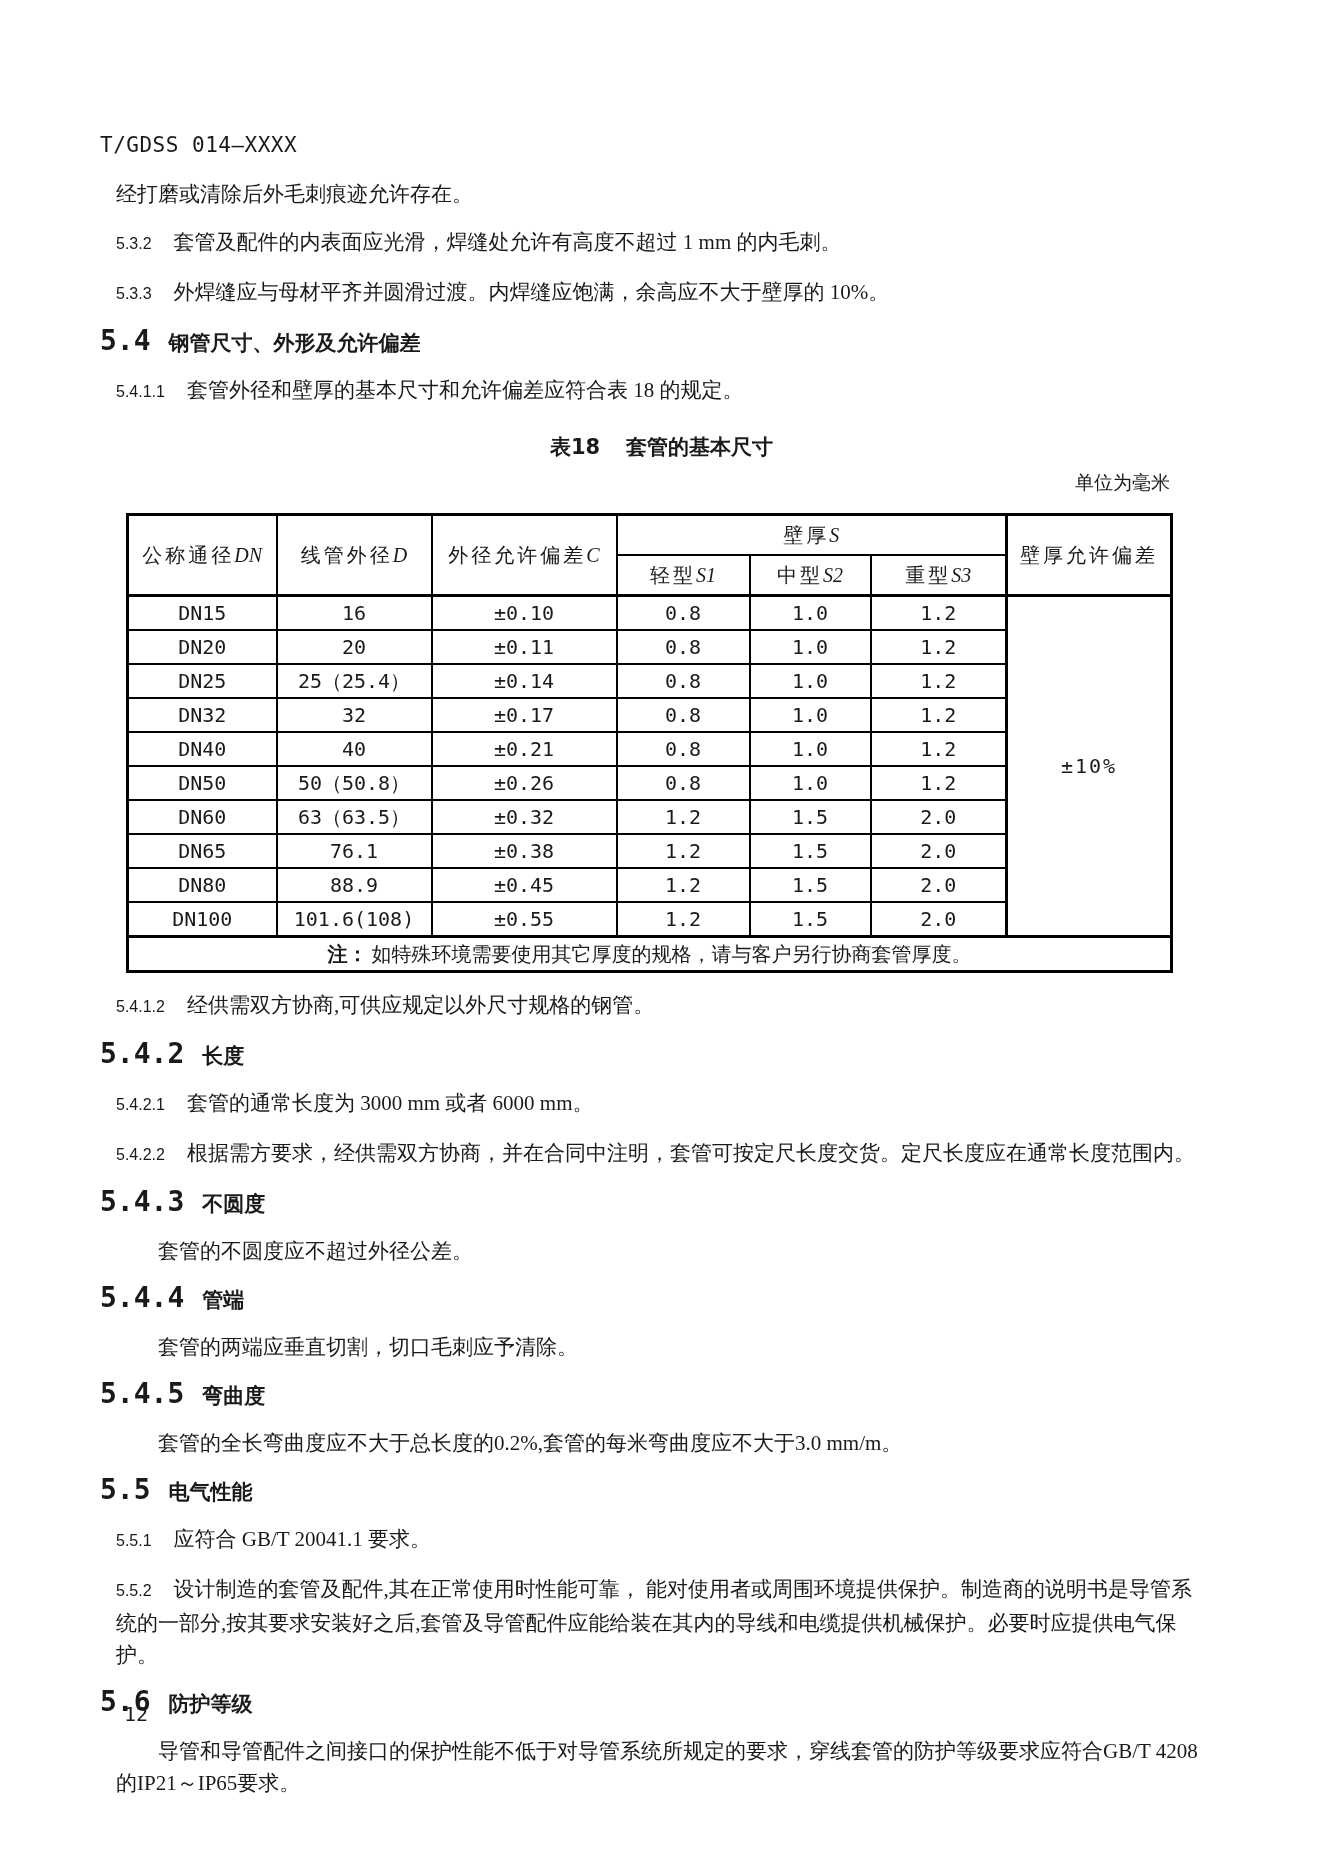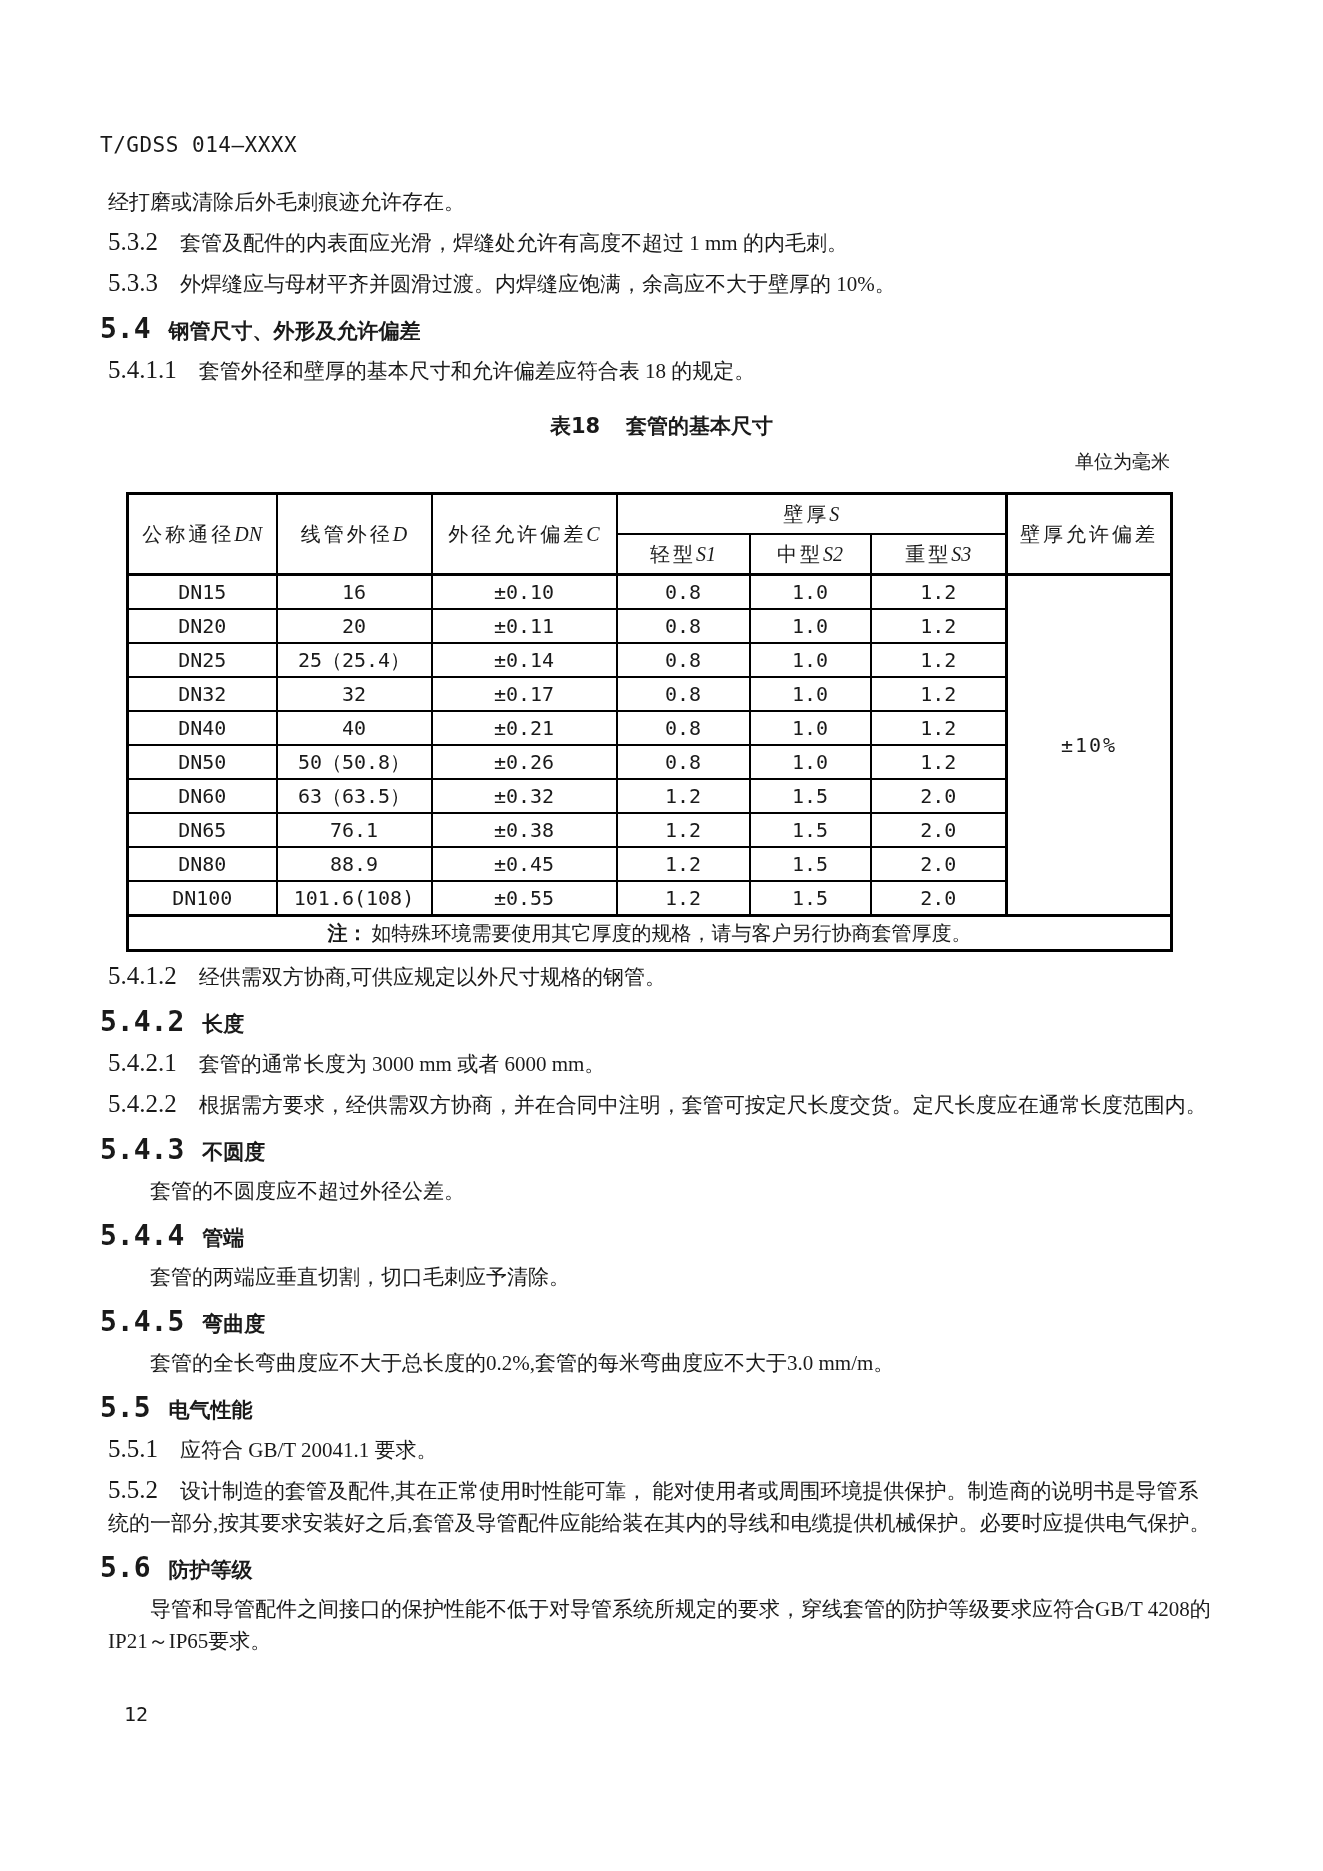--- a/index.html
+++ b/index.html
@@ -11,26 +11,26 @@
     color:#1a1a1a;
     font-family:"Liberation Serif", serif;
     box-sizing:border-box;
     padding:132px 100px 0 100px;
     overflow:hidden;
   }
   .doc-code{
     font-family:"DejaVu Sans Mono", monospace;
     font-size:21px;line-height:26px;
     letter-spacing:0.5px;
-    margin-bottom:28px;
-  }
-  p.body{font-size:21px;line-height:32px;margin:8px;}
+    margin-bottom:20px;
+  }
+  p.body{font-size:21px;line-height:32px;margin:16px;}
   p.body .num{
-    font-family:Liberation Serif, serif;
-    font-size:25px;
+    font-family:Liberation Sans, sans-serif;
+    font-size:16px;
     margin-right:22px;
   }
   p.indent{ text-indent:2em; }
   h2.sec{
     font-family:"DejaVu Sans", sans-serif;
     font-size:21px;line-height:30px;font-weight:bold;
     margin:14px 0 8px 0;
   }
   h2.sec .num{
     font-family:"DejaVu Sans Mono", monospace;

